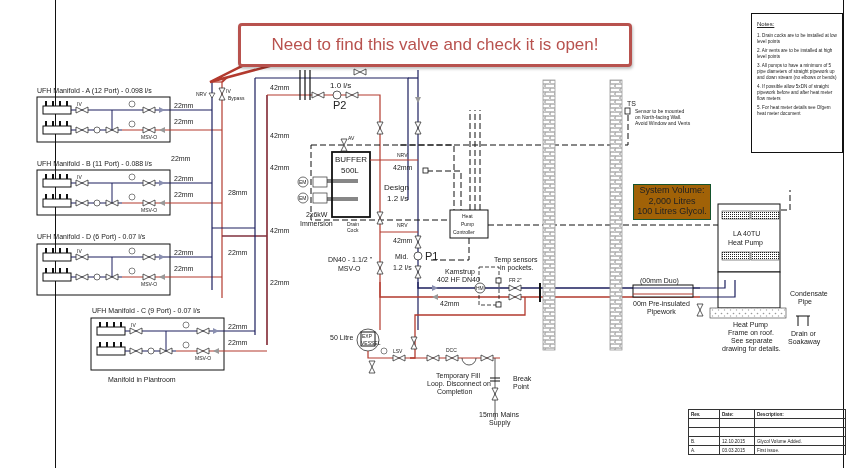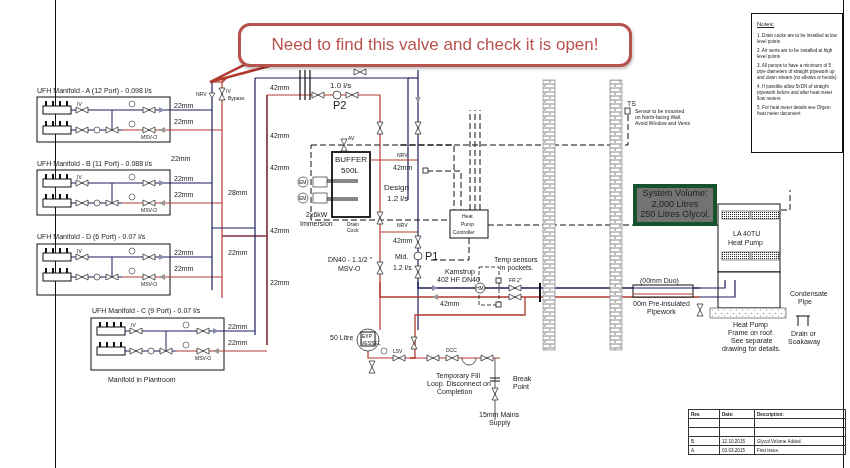--- a/index.html
+++ b/index.html
@@ -2,25 +2,25 @@
 <html><head>
 <meta charset="utf-8">
 <style>
   html,body{margin:0;padding:0;background:#fff;}
   body{width:850px;height:468px;overflow:hidden;position:relative;font-family:"Liberation Sans",sans-serif;}
   #schem{position:absolute;left:0;top:0;width:850px;height:468px;}
   .t{font-family:"Liberation Sans",sans-serif;fill:#222;}
   .sm{font-size:5px;}
   .md{font-size:7px;}
   .lg{font-size:8px;}
-  .callout{position:absolute;left:238px;top:23px;width:388px;height:38px;border:3px solid #b8524e;border-radius:12px;background:#fff;box-shadow:1px 2px 3px rgba(0,0,0,.25);display:flex;align-items:center;justify-content:center;color:#b8524e;font-size:17px;font-family:"Liberation Sans",sans-serif;z-index:3;}
+  .callout{position:absolute;left:238px;top:23px;width:388px;height:38px;border:3px solid #b8524e;border-radius:4px;background:#fff;box-shadow:1px 2px 3px rgba(0,0,0,.25);display:flex;align-items:center;justify-content:center;color:#b8524e;font-size:17px;font-family:"Liberation Sans",sans-serif;z-index:3;}
   .notes{position:absolute;left:751px;top:13px;width:92px;height:140px;border:1.5px solid #111;background:#fff;font-size:4.6px;line-height:6px;padding:3px 5px;box-sizing:border-box;color:#222;font-family:"Liberation Sans",sans-serif;}
   .notes .h{font-size:6px;text-decoration:underline;margin:4px 0 6px 0;}
   .notes p{margin:0 0 3px 0;}
-  .sysvol{position:absolute;left:633px;top:184px;width:76px;height:34px;border:4px solid #14532d;background:#737373;font-size:9px;line-height:10.5px;text-align:center;color:#222;font-family:"Liberation Sans",sans-serif;}
+  .sysvol{position:absolute;left:633px;top:184px;width:76px;height:34px;border:1px solid #14532d;background:#a16207;font-size:9px;line-height:10.5px;text-align:center;color:#222;font-family:"Liberation Sans",sans-serif;}
   .revtbl{position:absolute;left:688px;top:409px;width:158px;border-collapse:collapse;font-size:4.6px;font-family:"Liberation Sans",sans-serif;color:#222;}
   .revtbl td,.revtbl th{border:1px solid #333;height:8px;padding:0 2px;font-weight:normal;text-align:left;}
   .revtbl th{font-weight:bold;}
   .frame{position:absolute;left:55px;top:0;width:789px;height:468px;border-left:1.5px solid #111;border-right:1.5px solid #111;box-sizing:border-box;pointer-events:none;}
 </style>
 </head>
 <body>
 
 <div class="frame"></div>
 
@@ -378,21 +378,21 @@
   <p>1. Drain cocks are to be installed at low level points</p>
   <p>2. Air vents are to be installed at high level points</p>
   <p>3. All pumps to have a minimum of 5 pipe diameters of straight pipework up and down stream (no elbows or bends)</p>
   <p>4. If possible allow 5xDN of straight pipework before and after heat meter flow meters</p>
   <p>5. For heat meter details see Ofgem heat meter document</p>
 </div>
 
 <div class="sysvol">
   <div>System Volume:</div>
   <div>2,000 Litres</div>
-  <div>250 Litres Glycol.</div>
+  <div>100 Litres Glycol.</div>
 </div>
 
 <table class="revtbl">
   <tbody>
       <tr>
     <th style="width:26px">Rev.</th>
     <th style="width:30px">Date:</th>
     <th>Description:</th>
   </tr>
   <tr>

